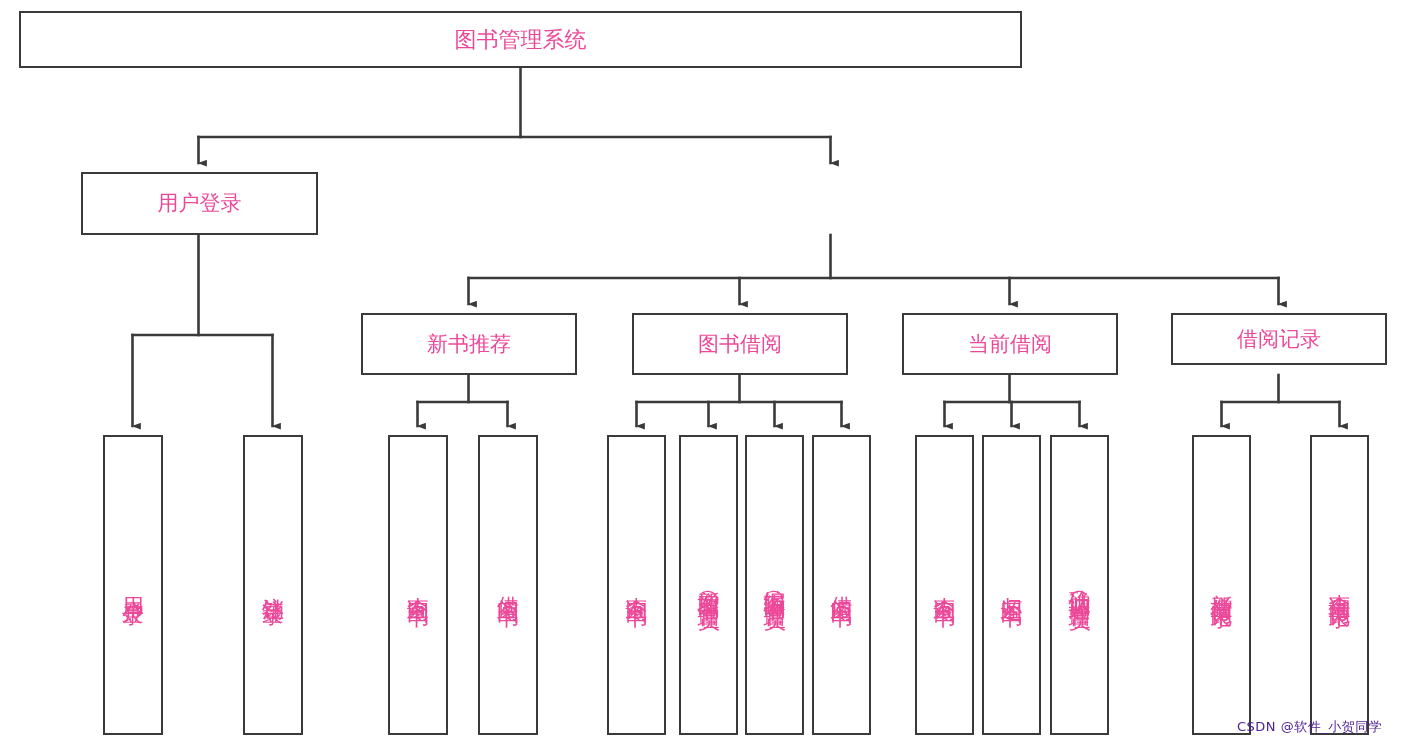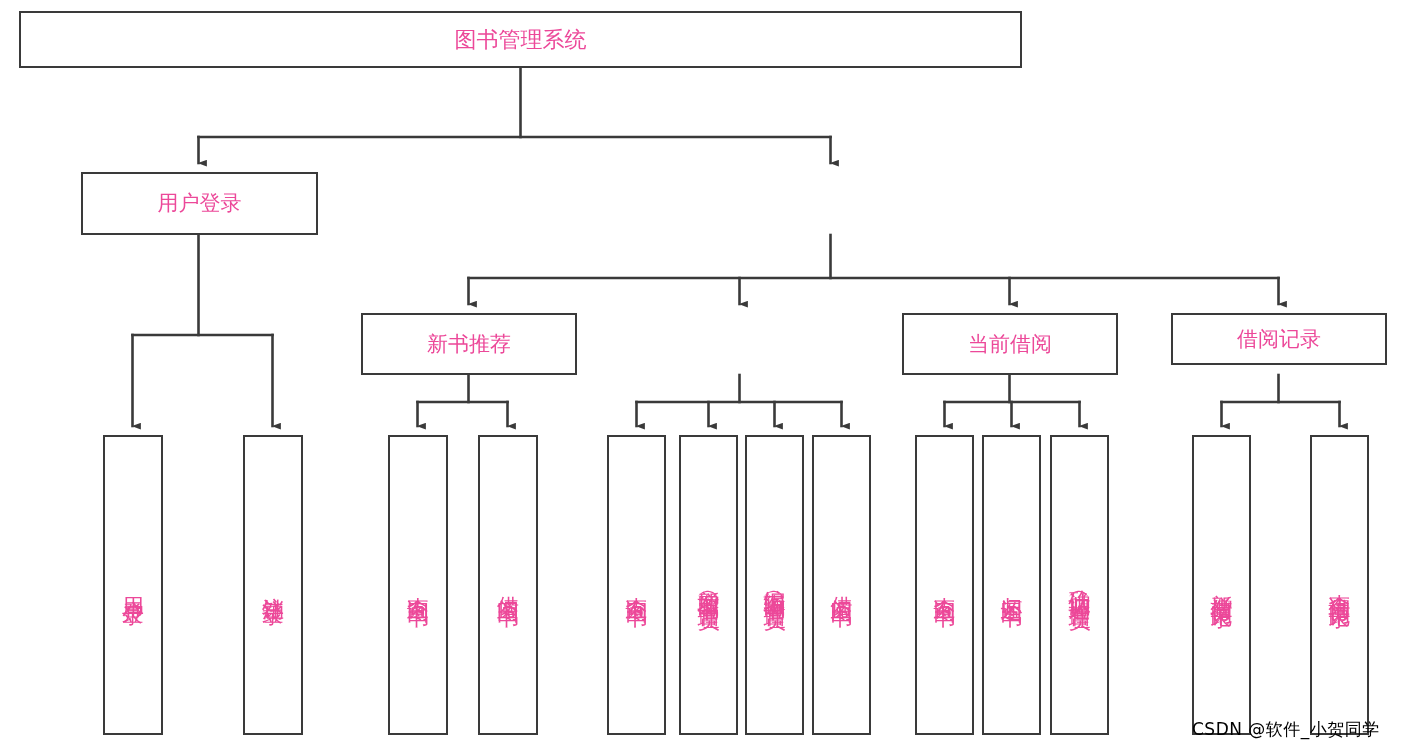--- a/index.html
+++ b/index.html
@@ -55,24 +55,25 @@
   }
   .node.vertical .node-label {
     writing-mode: vertical-rl;
     text-orientation: upright;
     font-size: 22px;
     letter-spacing: 3px;
     line-height: 1;
   }
   .watermark {
     position: absolute;
-    color: #000000;
-    font-size: 17px;
+    color: #4c1d95;
+    font-size: 13px;
     white-space: nowrap;
     letter-spacing: 0.5px;
+    padding-left: 45px;
   }
 </style>
 </head>
 <body>
 
 <div id="diagram-root">
 
   <svg class="connectors" viewBox="0 0 1405 747">
     <defs>
       <marker id="arrowhead" markerWidth="7" markerHeight="9" refX="3.2" refY="8.4" orient="auto" markerUnits="userSpaceOnUse">
@@ -127,20 +128,23 @@
     <span class="node-label">图书管理系统</span>
   </div>
 
   <div class="node horizontal" style="left:81px; top:172px; width:237px; height:63px;">
     <span class="node-label">用户登录</span>
   </div>
 
   <div class="node horizontal" style="left:361px; top:313px; width:216px; height:62px;">
     <span class="node-label">新书推荐</span>
   </div>
+  <div class="node horizontal" style="left:632px; top:313px; width:216px; height:62px;">
+    <span class="node-label">图书借阅</span>
+  </div>
   <div class="node horizontal" style="left:902px; top:313px; width:216px; height:62px;">
     <span class="node-label">当前借阅</span>
   </div>
   <div class="node horizontal" style="left:1171px; top:313px; width:216px; height:52px;">
     <span class="node-label">借阅记录</span>
   </div>
 
   <div class="node vertical" style="left:103px; top:435px; width:60px; height:300px;">
     <span class="node-label">用户登录</span>
   </div>

